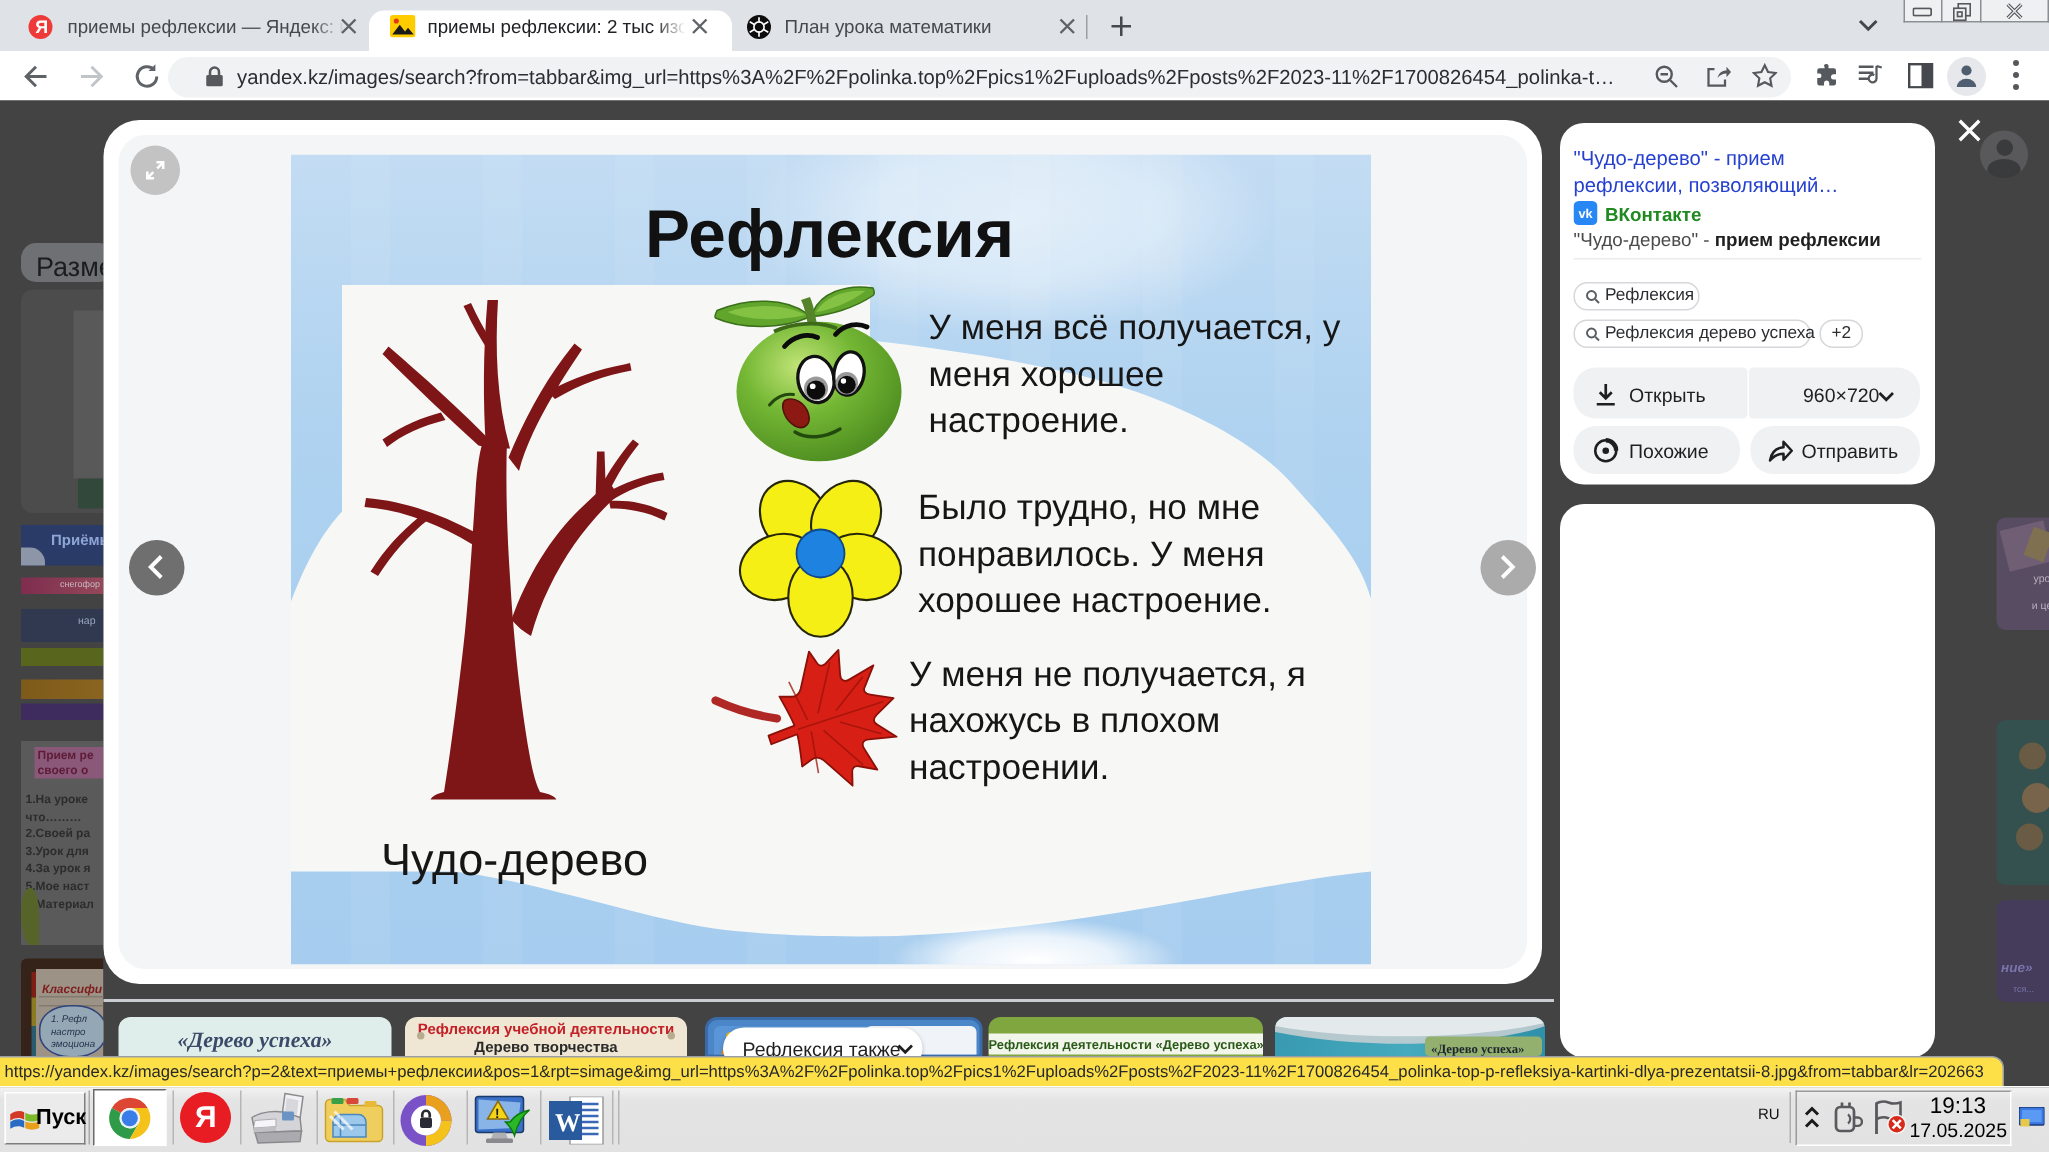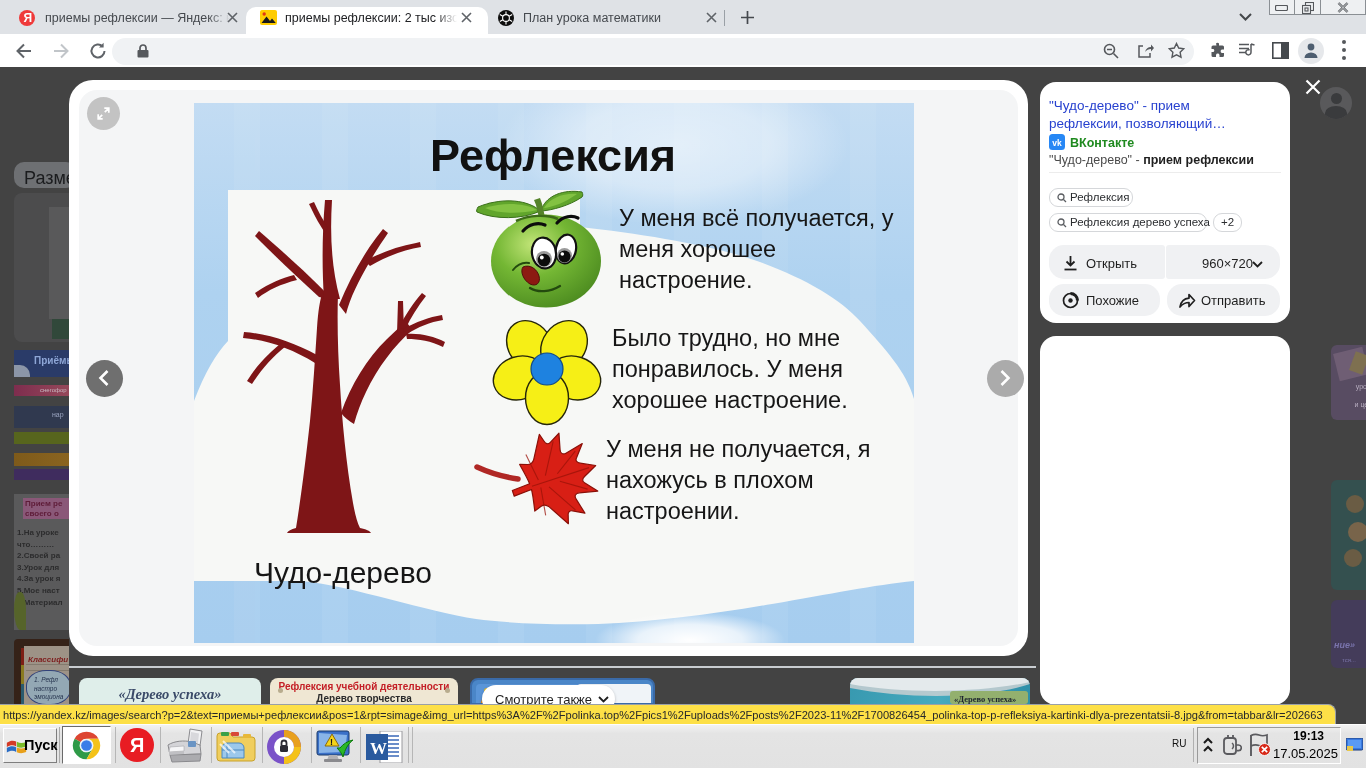--- a/index.html
+++ b/index.html
@@ -106,20 +106,21 @@
     </svg>
   <svg class="abs" style="left:89px;top:42px" width="18" height="18" viewBox="0 0 18 18">
       <path d="M15.5 9 A6.5 6.5 0 1 1 13.6 4.4" stroke="#5f6368" stroke-width="2" fill="none"></path>
       <path d="M14.6 0.8 L14.6 5.4 L10 5.4 Z" fill="#5f6368"></path>
     </svg>
   <div class="abs" id="urlpill"></div>
   <svg class="abs" style="left:137px;top:44px" width="12" height="14" viewBox="0 0 12 14">
       <rect x="0.5" y="6" width="11" height="7.5" rx="1" fill="#55585c"></rect>
       <path d="M3 6 V4 a3 3 0 0 1 6 0 V6" fill="none" stroke="#55585c" stroke-width="1.7"></path>
     </svg>
+  <div class="abs" style="left:158px;top:44px;width:936px;overflow:hidden;font-size:13.5px;color:#2a2d31;white-space:nowrap;">yandex.kz/images/search?from=tabbar&amp;img_url=https%3A%2F%2Fpolinka.top%2Fpics1%2Fuploads%2Fposts%2F2023-11%2F1700826454_polinka-t…</div>
 
   <svg class="abs" style="left:1103px;top:43px" width="16" height="16" viewBox="0 0 16 16">
       <circle cx="6.5" cy="6.5" r="5" fill="none" stroke="#55585c" stroke-width="1.6"></circle>
       <path d="M10.5 10.5 L15 15 M4 6.5 L9 6.5" stroke="#55585c" stroke-width="1.6"></path>
     </svg>
   <svg class="abs" style="left:1137px;top:42px" width="17" height="17" viewBox="0 0 17 17">
       <path d="M6 4 H2 V15 H13 V11" fill="none" stroke="#55585c" stroke-width="1.5"></path>
       <path d="M8 10 C9 6.5 11 5 14 5 V2.5 L17 6 L14 9.5 V7 C11.5 7 9.5 8 8 10 Z" fill="#55585c"></path>
     </svg>
   <svg class="abs" style="left:1168px;top:42px" width="17" height="17" viewBox="0 0 17 17">
@@ -444,31 +445,35 @@
   </div>
   <div class="abs thumb" style="left:470px;width:185px;background:#4a86c8;border:2px solid #3a6aa8;">
     <div class="abs" style="left:4px;top:4px;width:174px;height:30px;border-radius:4px;background:#5a95d8;"></div>
     <svg class="abs" style="left:8px;top:6px" width="22" height="20" viewBox="0 0 22 20">
         <path d="M2 18 C4 10 8 6 11 6 C14 6 15 10 13 14" stroke="#e88a1a" stroke-width="3" fill="none"></path>
         <circle cx="7" cy="5" r="3" fill="#e8b81a"></circle>
         <path d="M14 16 C16 12 19 11 21 12" stroke="#3a9a3a" stroke-width="2.5" fill="none"></path>
       </svg>
     <div class="abs" style="left:105px;top:4px;width:74px;height:30px;border-radius:4px;background:#f0f4f8;"></div>
   </div>
+  <div class="abs thumb" style="left:659px;width:183px;background:#7fa63f;">
+    <div class="abs" style="left:0;top:11px;width:183px;height:14px;background:#f2f6ea;"></div>
+    <div class="abs" style="left:0;top:13px;width:183px;text-align:center;font-size:8.6px;font-weight:bold;color:#2a5a1a;white-space:nowrap;overflow:hidden;">Рефлексия деятельности «Дерево успеха»</div>
+  </div>
   <div class="abs thumb" style="left:850px;width:180px;background:linear-gradient(100deg,#3899b0,#45aabe 50%,#2e8fa8);">
     <svg class="abs" style="left:0;top:0" width="180" height="27" viewBox="0 0 180 27">
       <path d="M0 0 H180 V6 C140 20 60 22 0 10 Z" fill="#c2cdd0" opacity="0.9"></path>
       <path d="M0 0 H180 V4 C130 15 55 16 0 6 Z" fill="#e4eaec"></path>
     </svg>
     <div class="abs" style="left:100px;top:13px;width:78px;height:13px;background:#93b06e;border-radius:3px;"></div>
     <div class="abs" style="left:104px;top:15.5px;font-size:8.5px;font-weight:bold;color:#1d2430;font-family:'Liberation Serif',serif;white-space:nowrap;">«Дерево успеха»</div>
   </div>
 
   <div class="abs" style="left:482px;top:685px;width:133px;height:28px;border-radius:14px;background:#fff;box-shadow:0 1px 3px rgba(0,0,0,.25);"></div>
-  <div class="abs" style="left:495px;top:691.5px;font-size:13px;color:#1f1f1f;">Смотрите также</div>
+  <div class="abs" style="left:495px;top:691.5px;font-size:13px;color:#1f1f1f;">Рефлексия также</div>
   <svg class="abs" style="left:598px;top:696px" width="11" height="7" viewBox="0 0 11 7">
       <path d="M1 1 L5.5 5.5 L10 1" stroke="#1f1f1f" stroke-width="1.8" fill="none"></path>
     </svg>
 
   <div class="abs" id="statusbar">
       <span>https://yandex.kz/images/search?p=2&amp;text=приемы+рефлексии&amp;pos=1&amp;rpt=simage&amp;img_url=https%3A%2F%2Fpolinka.top%2Fpics1%2Fuploads%2Fposts%2F2023-11%2F1700826454_polinka-top-p-refleksiya-kartinki-dlya-prezentatsii-8.jpg&amp;from=tabbar&amp;lr=202663</span>
     </div>
 
   <div class="abs" id="taskbar"></div>
 
@@ -566,21 +571,21 @@
     <path d="M6 4 V1 M11 4 V1" stroke="#5a5a5e" stroke-width="1.8"></path>
     <path d="M10 9 c2 1.5 2 4.5 0 6" fill="none" stroke="#5a5a5e" stroke-width="1.5"></path>
     <path d="M14 11 h2.5 a2.8 2.8 0 0 1 0 5.6 h-2" fill="none" stroke="#5a5a5e" stroke-width="1.6"></path>
   </svg>
   <svg class="abs" style="left:1248px;top:733px" width="23" height="24" viewBox="0 0 23 24">
     <path d="M3 2 V23" stroke="#5a5a5e" stroke-width="1.9"></path>
     <path d="M3 2.5 C6 1 8.5 1 11 2 C13.5 3 16 3 19 2 V12.5 C16 13.5 13.5 13.5 11 12.5 C8.5 11.5 6 11.5 3 13" fill="none" stroke="#5a5a5e" stroke-width="1.7"></path>
     <circle cx="16.5" cy="16.5" r="6" fill="#d82a1a" stroke="#f4f4f4" stroke-width="1"></circle>
     <path d="M13.8 13.8 L19.2 19.2 M19.2 13.8 L13.8 19.2" stroke="#fff" stroke-width="1.7"></path>
   </svg>
-  <div class="abs" style="left:1280px;top:729px;width:44px;text-align:right;font-size:12px;color:#000;font-weight:bold;">19:13</div>
+  <div class="abs" style="left:1280px;top:729px;width:44px;text-align:right;font-size:15px;color:#000;">19:13</div>
   <div class="abs" style="left:1262px;top:746px;width:76px;text-align:right;font-size:13px;color:#000;">17.05.2025</div>
   <svg class="abs" style="left:1346px;top:738px" width="17" height="15" viewBox="0 0 17 15">
     <rect x="0" y="0" width="17" height="12" rx="1.5" fill="#3a7ae0" stroke="#1a3a7a"></rect>
     <rect x="2" y="2" width="13" height="8" fill="#5a9af4"></rect>
     <rect x="1" y="8" width="6" height="5" fill="#e8c84a"></rect>
   </svg>
 
 </div>
 
 </body></html>

